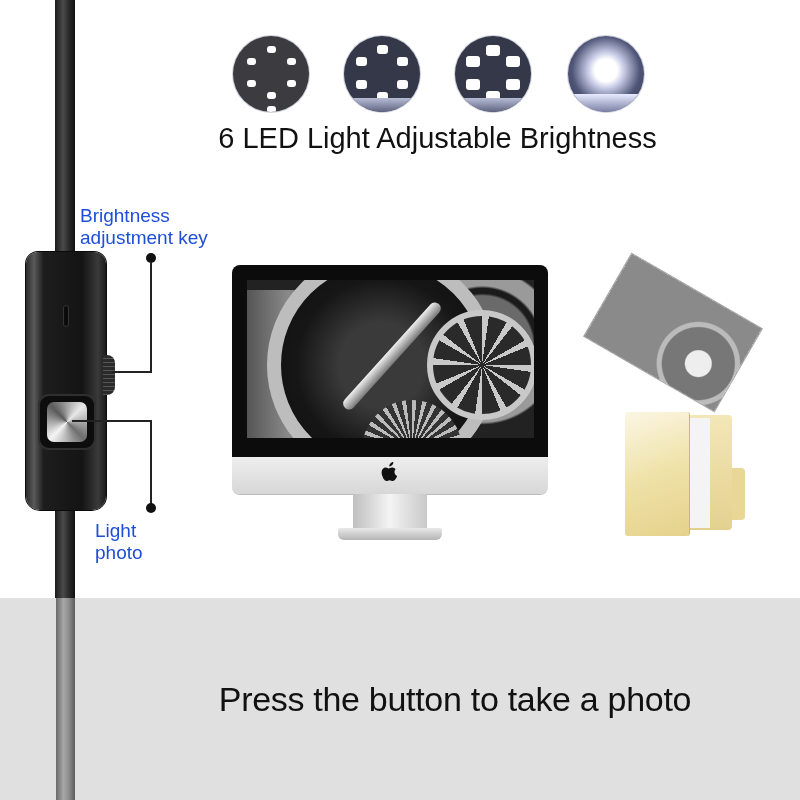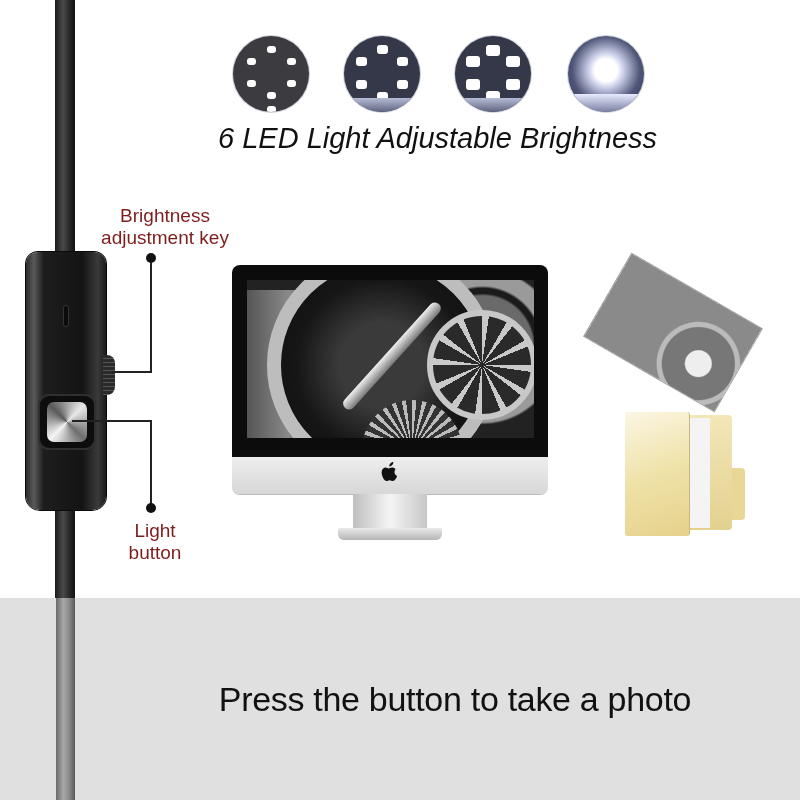--- a/index.html
+++ b/index.html
@@ -43,34 +43,34 @@
     .cam-button-frame {
       left: 40px; top: 396px; width: 54px; height: 52px; border-radius: 9px;
       background: #0d0d0d; box-shadow: 0 0 0 2px #2f2f2f;
     }
     .cam-button {
       left: 47px; top: 402px; width: 40px; height: 40px; border-radius: 7px;
       background: conic-gradient(from 45deg,#e8e8e8,#6e6e6e,#f4f4f4,#5a5a5a,#e8e8e8);
     }
 
     
-    .label { font-size: 19px; color: #7f1d1d; text-align: center; line-height: 22px; }
+    .label { font-size: 19px; color: #1d4ed8; line-height: 22px; }
     .label-brightness { left: 80px; top: 205px; width: 170px; }
     .label-camera { left: 95px; top: 520px; width: 120px; }
     .dot { width: 10px; height: 10px; border-radius: 50%; background: #111; }
     .dot-1 { left: 146px; top: 253px; }
     .dot-2 { left: 146px; top: 503px; }
     .line { background: #222; }
     .line-v1 { left: 150px; top: 262px; width: 1.5px; height: 110px; }
     .line-h1 { left: 112px; top: 371px; width: 40px; height: 1.5px; }
     .line-h2 { left: 72px; top: 420px; width: 80px; height: 1.5px; }
     .line-v2 { left: 150px; top: 420px; width: 1.5px; height: 85px; }
 
     
-    .led-title { left: 150px; top: 122px; width: 575px; text-align: center; font-size: 29px; color: #111; font-style: italic; }
+    .led-title { left: 150px; top: 122px; width: 575px; text-align: center; font-size: 29px; color: #111; }
     .led {
       width: 76px; height: 76px; border-radius: 50%; top: 36px;
       background: #3b3b40; overflow: hidden;
       box-shadow: 0 0 0 1px #cfd2dc;
     }
     .led .spot {
       position: absolute; width: 9px; height: 7px; border-radius: 3px; background: #fff;
     }
     .led .floor {
       position: absolute; left: 0; bottom: 0; width: 100%; height: 14px;
@@ -203,21 +203,21 @@
 </div>
 <div class="abs dot dot-1"></div>
 <div class="abs line line-v1"></div>
 <div class="abs line line-h1"></div>
 
 <div class="abs line line-h2"></div>
 <div class="abs line line-v2"></div>
 <div class="abs dot dot-2"></div>
 <div class="abs label label-camera">
   <div>Light</div>
-  <div>button</div>
+  <div>photo</div>
 </div>
 
 <div class="abs monitor-frame"></div>
 <div class="abs monitor-screen">
   <div class="screen-plate"></div>
   <div class="screen-dial"></div>
   <div class="screen-gear"></div>
   <div class="screen-gear2"></div>
   <div class="screen-arm"></div>
 </div>

